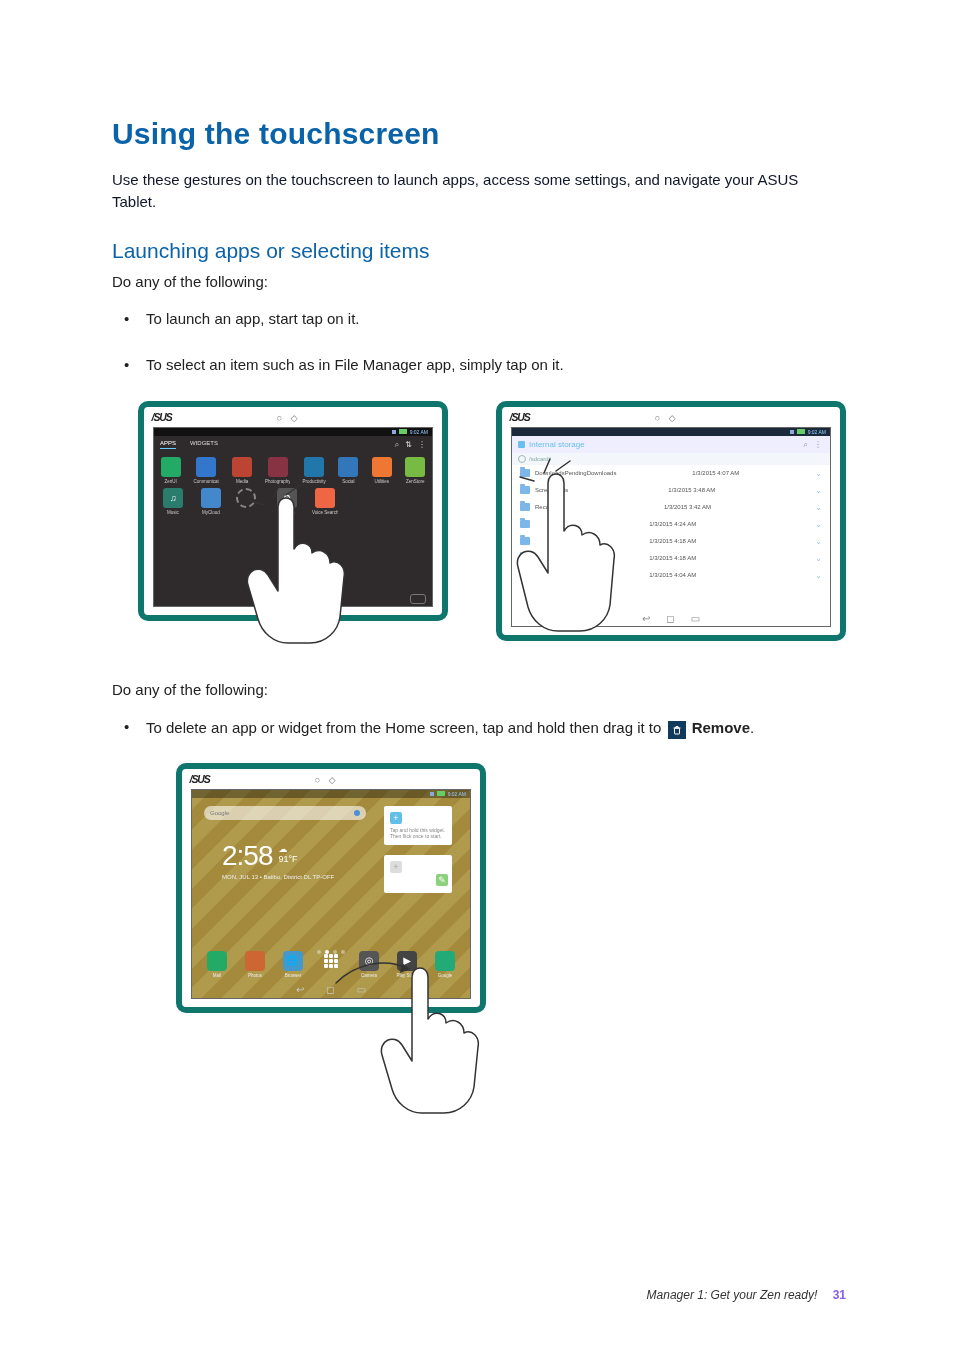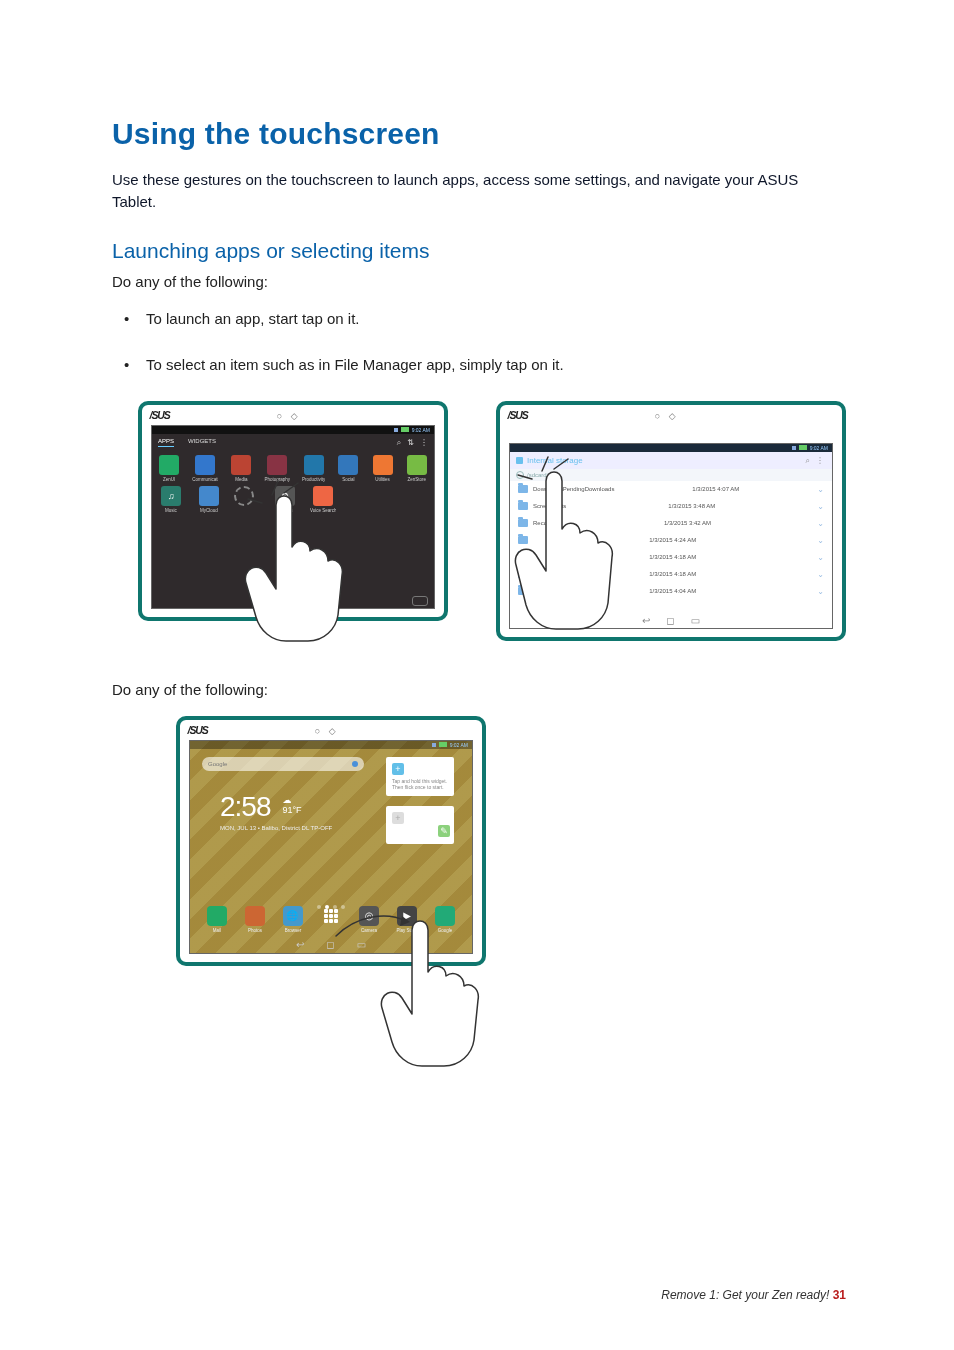--- a/index.html
+++ b/index.html
@@ -65,21 +65,21 @@
   }
 
   .figrow {
     display: flex;
     gap: 48px;
     margin: 6px 0 40px 26px;
   }
 
   
   .tablet {
-    border: 4px solid #0f766e;
+    border: 6px solid #0f766e;
     border-radius: 10px;
     background: #fff;
     box-sizing: border-box;
     display: flex;
     flex-direction: column;
     align-items: flex-end;
     padding: 4px 0 0 0;
     position: relative;
   }
   .tablet.small { width: 310px; height: 220px; }
@@ -108,21 +108,21 @@
   .screen {
     flex: 1 1 auto;
     width: calc(100% - 18px);
     margin: 0 9px 8px 9px;
     border: 1px solid #666;
     background: #2f2a2c;
     position: relative;
     overflow: hidden;
     box-sizing: border-box;
   }
-  .screen.light { background:#fff;margin-top:18px; }
+  .screen.light { background:#fff; }
 
   .statusbar {
     height: 8px;
     background:#111;
     display:flex;
     justify-content:flex-end;
     align-items:center;
     gap:3px;
     padding:0 4px;
   }
@@ -183,21 +183,21 @@
   .home .screen { background:#344; }
   .zigzag {
     position:absolute;inset:0;
     background:
       repeating-linear-gradient(135deg,#c6a94d 0 14px,#b8963a 14px 28px);
     opacity:.85;
   }
   .home-content{position:relative;height:100%;}
   .searchbar{position:absolute;top:16px;left:12px;width:150px;height:14px;background:rgba(255,255,255,.6);border-radius:7px;display:flex;align-items:center;padding:0 6px;font-size:6px;color:#777;}
   .mic{width:6px;height:6px;background:#4a90d9;border-radius:50%;margin-left:auto;}
-  .clock{position:absolute;top:50px;left:30px;color:#fff;display:flex;align-items:flex-start;gap:12px;}
+  .clock{position:absolute;top:50px;left:30px;color:#fff;display:flex;align-items:flex-start;gap:6px;}
   .clock .time{font-size:28px;font-weight:300;letter-spacing:-1px;}
   .clock .wx{font-size:9px;padding-top:4px;}
   .clock .date{position:absolute;top:34px;left:0;font-size:6px;white-space:nowrap;color:#eee;}
   .side-cards{position:absolute;right:18px;top:16px;width:68px;display:flex;flex-direction:column;gap:10px;}
   .card{background:#fff;border-radius:2px;padding:6px;font-size:5px;color:#888;position:relative;min-height:26px;}
   .card .plus{width:12px;height:12px;background:#62bfe8;color:#fff;display:flex;align-items:center;justify-content:center;border-radius:2px;font-size:9px;margin-bottom:3px;}
   .card .plus.green{background:#8cd17d;position:absolute;bottom:4px;right:4px;}
   .card .plus.grey{background:#ddd;color:#aaa;}
   .dock{position:absolute;bottom:20px;left:0;right:0;display:flex;justify-content:center;gap:14px;}
   .dk{width:24px;text-align:center;}
@@ -217,21 +217,21 @@
   .indic span.on{background:#fff;}
   .sysnav{position:absolute;bottom:3px;left:50%;transform:translateX(-50%);display:flex;gap:22px;color:#ccc;font-size:10px;}
 
   
   .remove-icon{display:inline-flex;width:18px;height:18px;background:#123a5c;align-items:center;justify-content:center;vertical-align:-4px;margin:0 2px;}
   .remove-icon svg{display:block;}
 
   
   .footer{position:absolute;bottom:48px;right:108px;font-size:12px;}
   .footer .chap{font-style:italic;color:#333;}
-  .footer .pnum{color:#b91c1c;font-weight:700;margin-left:0;}
+  .footer .pnum{color:#8b5cf6;font-weight:700;margin-left:12px;}
 
   .center-fig { display:flex; justify-content:flex-start; margin:10px 0 0 64px; position:relative; height:360px;}
 </style>
 </head>
 <body>
 
 <div class="page">
   <h1 class="title">Using the touchscreen</h1>
   <p class="lead">Use these gestures on the touchscreen to launch apps, access some settings, and navigate your ASUS Tablet.</p>
 
@@ -425,20 +425,32 @@
             <path d="M34 20 l6 -14 M46 18 l14 -10 M24 28 l-14 -4"></path>
             <path d="M38 30 c0 -12 16 -12 16 0 v48 c6 -10 18 -6 18 4 c8 -6 18 0 18 10 c8 -4 16 4 14 14 l-4 46 c-2 14 -14 26 -30 26 h-22 c-14 0 -26 -10 -30 -24 l-10 -40 c-4 -14 12 -22 20 -10 l10 16 z"></path>
           </g>
         </svg>
       </div>
     </div>
   </div>
 
   <p class="body">Do any of the following:</p>
   <ul class="bul">
+    <li>
+      <span class="li-inline">To delete an app or widget from the Home screen, tap and hold then drag it to </span>
+      <span class="remove-icon">
+        <svg width="12" height="12" viewBox="0 0 24 24">
+            <g fill="none" stroke="#fff" stroke-width="2">
+              <rect x="7" y="8" width="10" height="12" rx="1"></rect>
+              <path d="M5 8h14M10 5h4l1 3H9z"></path>
+            </g>
+          </svg>
+      </span>
+      <strong class="li-inline">Remove</strong><span class="li-inline">.</span>
+    </li>
   </ul>
 
   <div class="center-fig">
     <div class="tablet med home">
       <div class="t-top">
         <span class="logo">/SUS</span>
         <span class="dots">○  ◇</span>
         <span style="width:28px"></span>
       </div>
       <div class="screen">
@@ -530,15 +542,15 @@
           <path d="M20 40 C 40 20, 70 15, 90 25" fill="none"></path>
           <path d="M86 20 l8 6 l-10 4 z" fill="#333" stroke="none"></path>
           <path d="M96 34 c0 -12 16 -12 16 0 v42 c6 -10 18 -6 18 4 c8 -6 18 0 18 10 c8 -4 16 4 14 14 l-4 40 c-2 14 -14 26 -30 26 h-22 c-14 0 -26 -10 -30 -24 l-10 -34 c-4 -14 12 -22 20 -10 l10 16 z"></path>
         </g>
       </svg>
     </div>
   </div>
 </div>
 
 <div class="footer">
-  <span class="chap">Remove 1: Get your Zen ready!</span>
+  <span class="chap">Manager 1: Get your Zen ready!</span>
   <span class="pnum">31</span>
 </div>
 
 </body></html>

